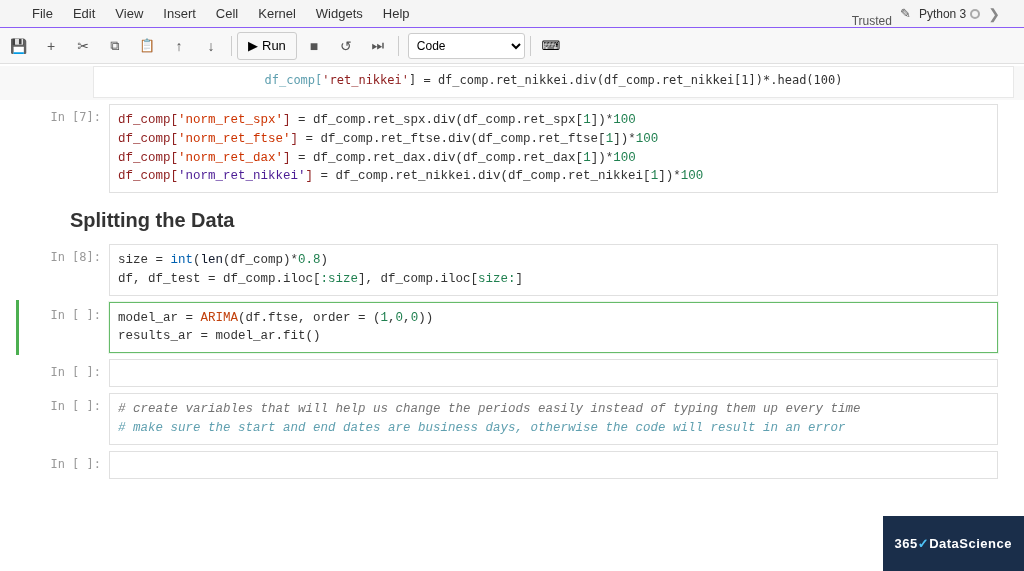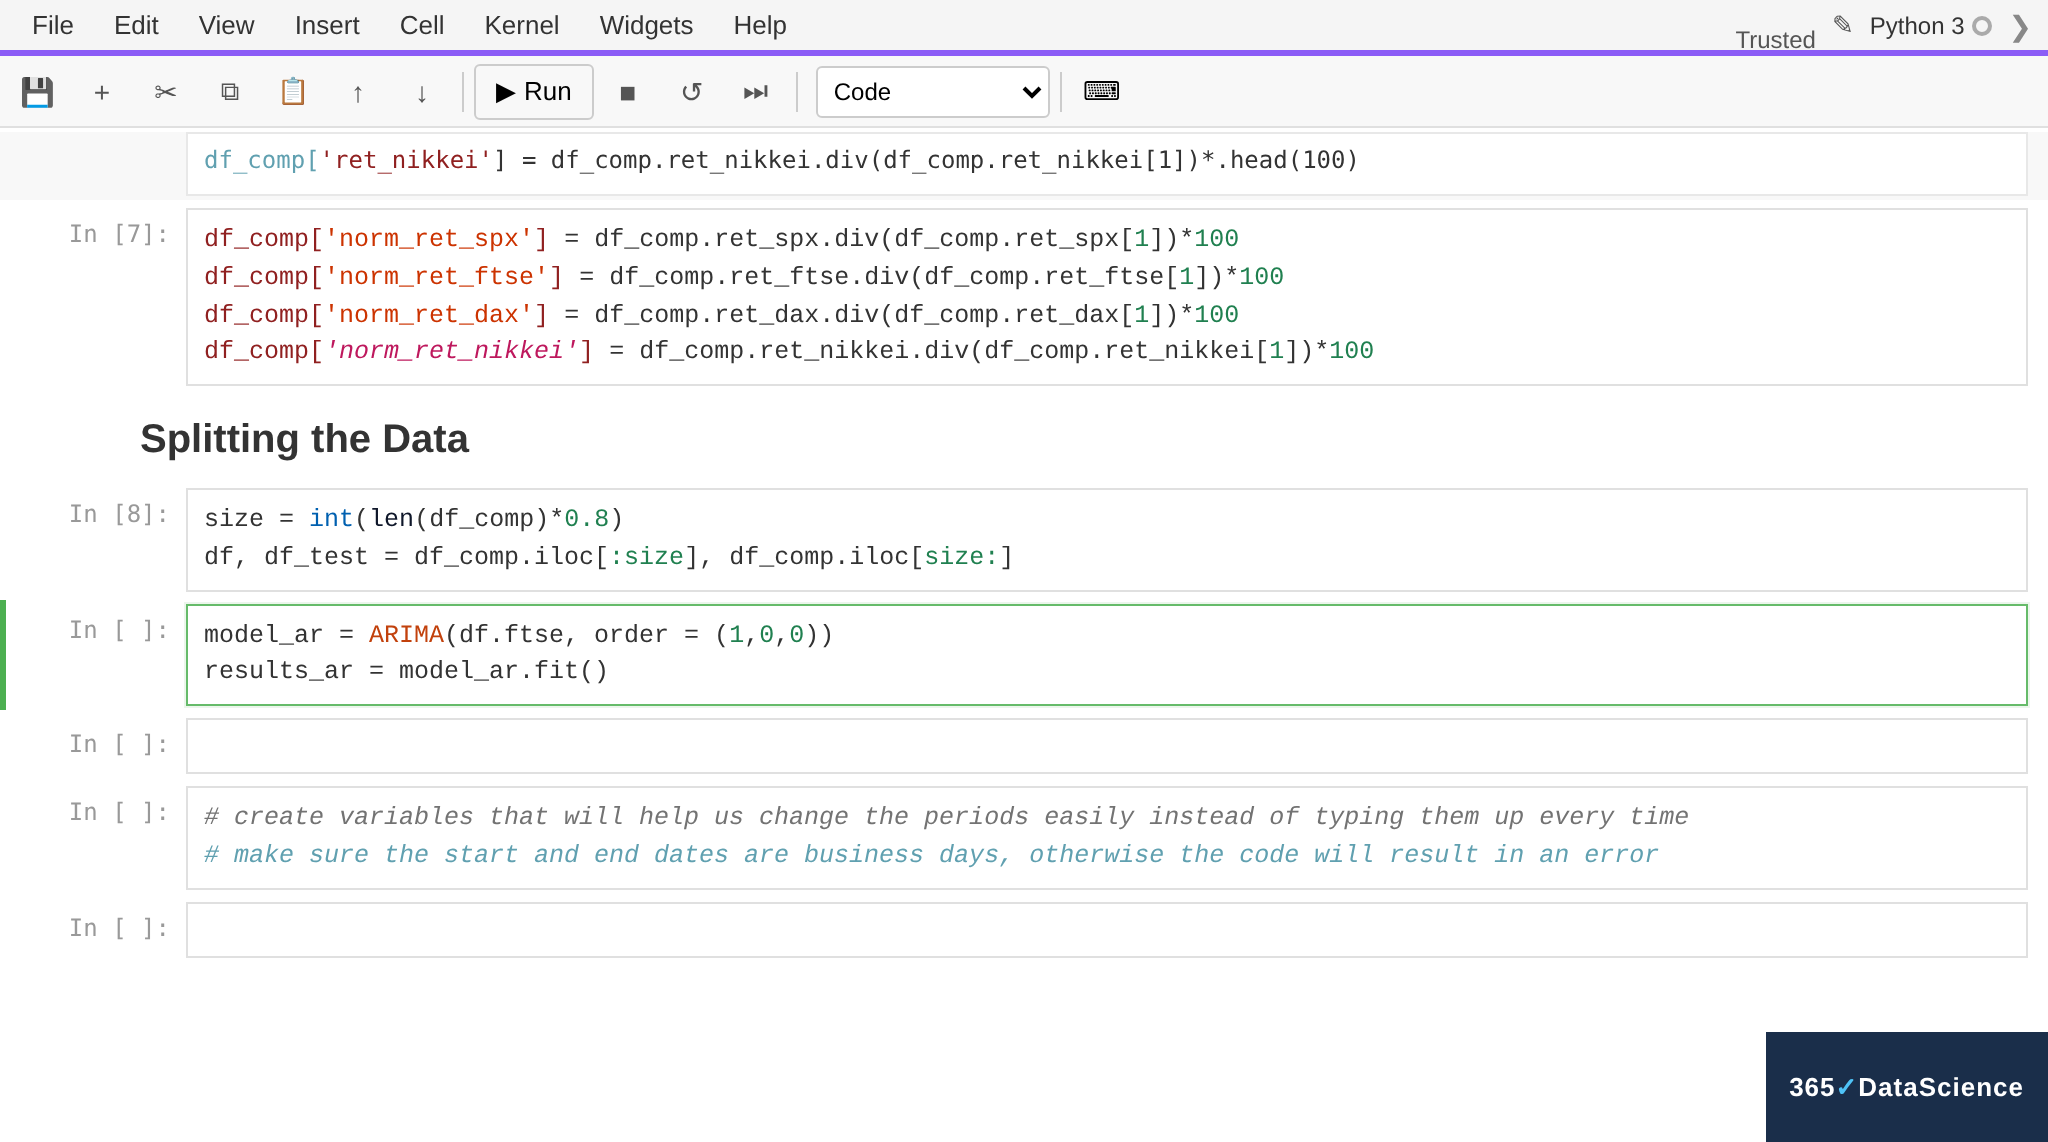--- a/index.html
+++ b/index.html
@@ -12,22 +12,22 @@
       width: 1024px;
       height: 571px;
     }
 
     
     .menu-bar {
       display: flex;
       align-items: center;
       justify-content: space-between;
       height: 28px;
-      border-bottom: 3px solid #8b5cf6;
-      padding: 0 8px;
+      border-bottom: 1px solid #8b5cf6;
+      padding: 0 24px;
       background: #f5f5f5;
     }
     .menu-items {
       display: flex;
       gap: 4px;
     }
     .menu-item {
       padding: 2px 8px;
       cursor: pointer;
       border-radius: 3px;
@@ -144,21 +144,21 @@
     .section-header {
       padding: 12px 70px 8px 70px;
       font-size: 20px;
       font-weight: bold;
     }
 
     
     .cell-container {
       display: flex;
       align-items: stretch;
-      margin: 2px 0;
+      margin: 2px 16px;
       position: relative;
     }
     .cell-container.active {
       border-left: 3px solid #4CAF50;
     }
     .cell-container.inactive {
       border-left: 3px solid transparent;
     }
     .cell-label {
       min-width: 90px;
@@ -215,20 +215,21 @@
       border-left: 3px solid transparent;
       display: flex;
       align-items: stretch;
     }
     .top-partial .cell-content {
       font-family: 'Courier New', monospace;
       font-size: 12.5px;
       color: #333;
       overflow: hidden;
       max-height: 40px;
+      text-align: center;
     }
   </style>
 </head>
 <body>
 
 <div class="menu-bar">
   <div class="menu-items">
     <span class="menu-item">File</span>
     <span class="menu-item">Edit</span>
     <span class="menu-item">View</span>
@@ -283,21 +284,21 @@
       <span style="color:#60a0b0;">df_comp[</span><span style="color:#902020;">'ret_nikkei'</span><span>] = df_comp.ret_nikkei.div(df_comp.ret_nikkei[1])*.head(100)</span>
     </div>
   </div>
 
   <div class="cell-container inactive">
     <div class="cell-label">In [7]:</div>
     <div class="cell-content">
       <div><span style="color:#902020;">df_comp[</span><span style="color:#cc3300;">'norm_ret_spx'</span><span style="color:#902020;">]</span><span> = df_comp.ret_spx.div(df_comp.ret_spx[</span><span style="color:#208050;">1</span><span>])*</span><span style="color:#208050;">100</span></div>
       <div><span style="color:#902020;">df_comp[</span><span style="color:#cc3300;">'norm_ret_ftse'</span><span style="color:#902020;">]</span><span> = df_comp.ret_ftse.div(df_comp.ret_ftse[</span><span style="color:#208050;">1</span><span>])*</span><span style="color:#208050;">100</span></div>
       <div><span style="color:#902020;">df_comp[</span><span style="color:#cc3300;">'norm_ret_dax'</span><span style="color:#902020;">]</span><span> = df_comp.ret_dax.div(df_comp.ret_dax[</span><span style="color:#208050;">1</span><span>])*</span><span style="color:#208050;">100</span></div>
-      <div><span style="color:#902020;">df_comp[</span><span style="color:#be185d;font-style:italic;">'norm_ret_nikkei'</span><span style="color:#902020;">]</span><span> = df_comp.ret_nikkei.div(df_comp.ret_nikkei[</span><span style="color:#208050;">1</span><span>])*</span><span style="color:#208050;">100</span></div>
+      <div><span style="color:#902020;">df_comp[</span><span style="color:#4c1d95;">'norm_ret_nikkei'</span><span style="color:#902020;">]</span><span> = df_comp.ret_nikkei.div(df_comp.ret_nikkei[</span><span style="color:#208050;">1</span><span>])*</span><span style="color:#208050;">100</span></div>
     </div>
   </div>
 
   <div class="section-header">Splitting the Data</div>
 
   <div class="cell-container inactive">
     <div class="cell-label">In [8]:</div>
     <div class="cell-content">
       <div><span>size = </span><span style="color:#0060B0;">int</span><span>(</span><span style="color:#0f172a;">len</span><span>(df_comp)*</span><span style="color:#208050;">0.8</span><span>)</span></div>
       <div><span>df, df_test = df_comp.iloc[</span><span style="color:#208050;">:size</span><span>], df_comp.iloc[</span><span style="color:#208050;">size:</span><span>]</span></div>

